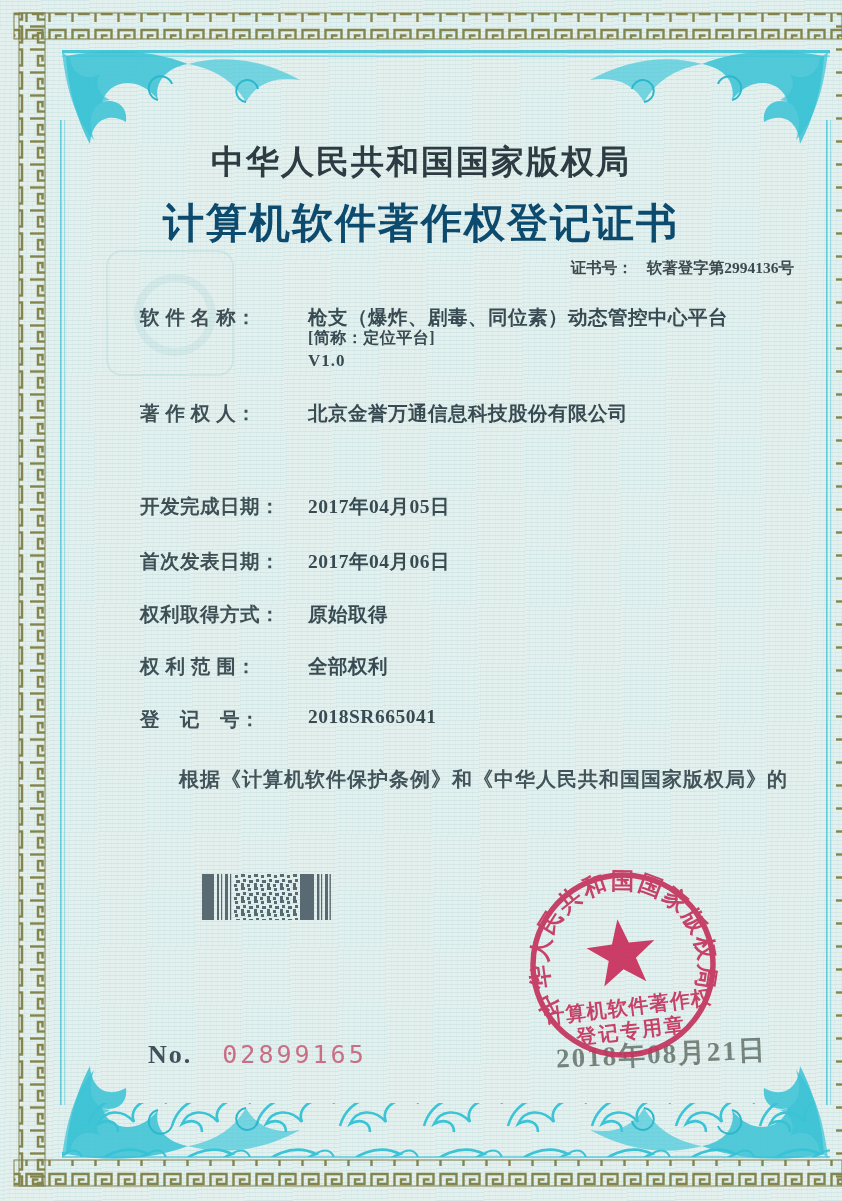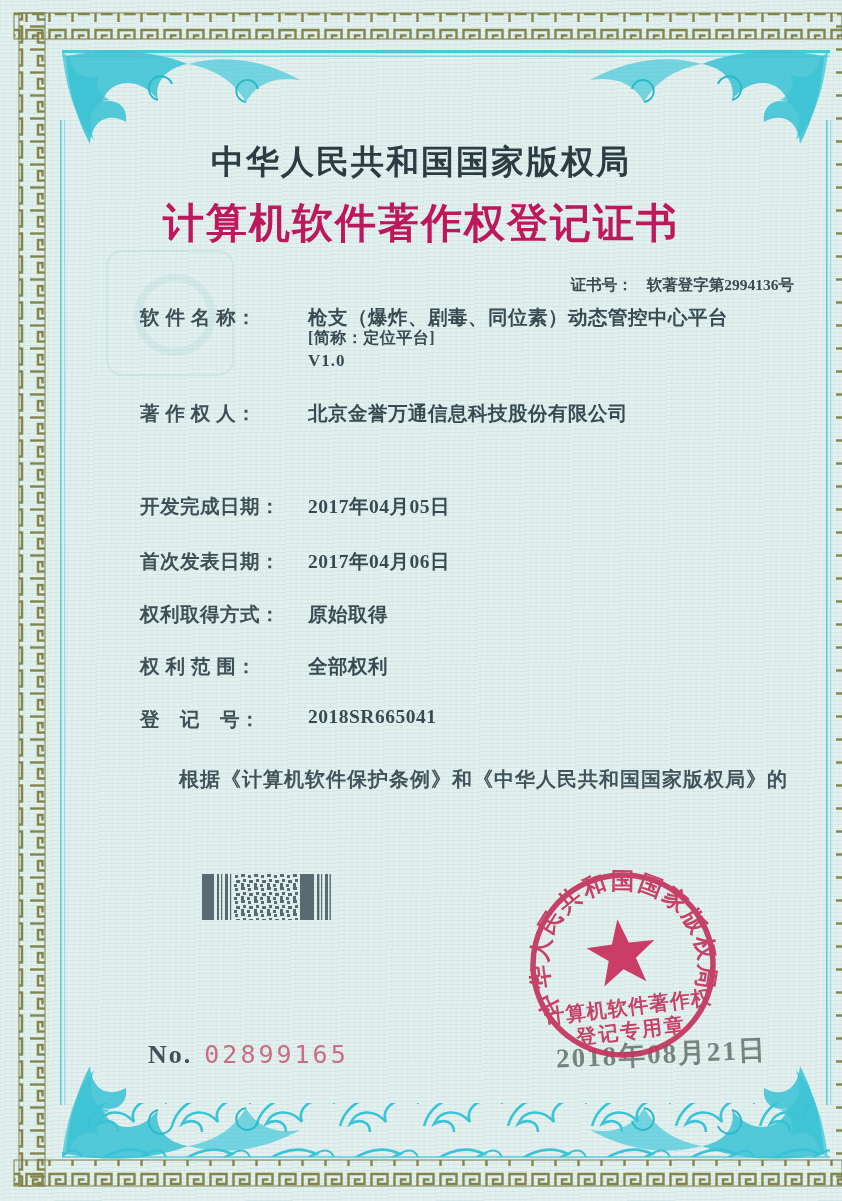--- a/index.html
+++ b/index.html
@@ -19,22 +19,22 @@
       repeating-linear-gradient(-1.2deg, rgba(110,178,188,.14) 0 1px, rgba(255,255,255,0) 1px 4px),
       repeating-linear-gradient(91deg, rgba(120,185,195,.07) 0 1px, rgba(255,255,255,0) 1px 6px);
     z-index:0;
   }
   .frame-svg{position:absolute;inset:0;z-index:2;pointer-events:none;}
   .txt{position:absolute;z-index:3;}
 
   .authority{top:140px;left:0;right:0;text-align:center;
     font-size:33px;font-weight:700;letter-spacing:2px;color:#2d3c42;}
   .title{top:196px;left:0;right:0;text-align:center;
-    font-size:41px;font-weight:700;letter-spacing:2px;color:#be185d;}
-  .certno{top:258px;right:48px;font-size:15.5px;font-weight:600;color:#3c4a50;margin-top:17px;}
+    font-size:41px;font-weight:700;letter-spacing:2px;color:#0c4a6e;}
+  .certno{top:258px;right:48px;font-size:15.5px;font-weight:600;color:#3c4a50;}
   .certno .cv{margin-left:14px;}
 
   .row{position:absolute;left:140px;z-index:3;white-space:nowrap;
     font-size:19.5px;font-weight:600;color:#3e4f55;letter-spacing:.5px;}
   .row .lab{display:inline-block;}
   .row .val{position:absolute;left:160px;white-space:nowrap;color:#394b52;margin-left:8px;}
   .row .latin{font-size:17px;letter-spacing:1px;}
   .row .sub{font-size:16px;}
 
   .stline{position:absolute;z-index:3;font-size:20px;font-weight:600;
@@ -49,21 +49,21 @@
 
   .seal{position:absolute;left:524px;top:866px;width:198px;height:198px;
     z-index:5;transform:rotate(-7deg);opacity:.93;}
   .issue-date{position:absolute;left:556px;top:1036px;z-index:4;
     font-size:27px;font-weight:600;color:#878d86;letter-spacing:2px;
     transform:rotate(-2.5deg);mix-blend-mode:multiply;white-space:nowrap;}
 
   .serial{position:absolute;left:148px;top:1040px;z-index:3;white-space:nowrap;}
   .serial .pfx{font-size:26px;font-weight:600;color:#41505a;letter-spacing:2px;}
   .serial .num{font-family:"DejaVu Sans Mono","Liberation Mono",monospace;
-    font-size:25px;color:#c7607a;letter-spacing:3px;margin-left:12px;opacity:.9;}
+    font-size:25px;color:#c7607a;letter-spacing:3px;margin-left:30px;opacity:.9;}
 </style>
 </head>
 <body>
 
 <div class="page">
 
   <svg class="frame-svg" width="842" height="1201" viewBox="0 0 842 1201" aria-hidden="true">
     <defs>
       <pattern id="mk" width="23" height="26" patternUnits="userSpaceOnUse">
         <path d="M3.5 22 V4 H19.5 V14 H10 V9.5 H15.5" fill="none" stroke="#83854c" stroke-width="2.4"></path>

